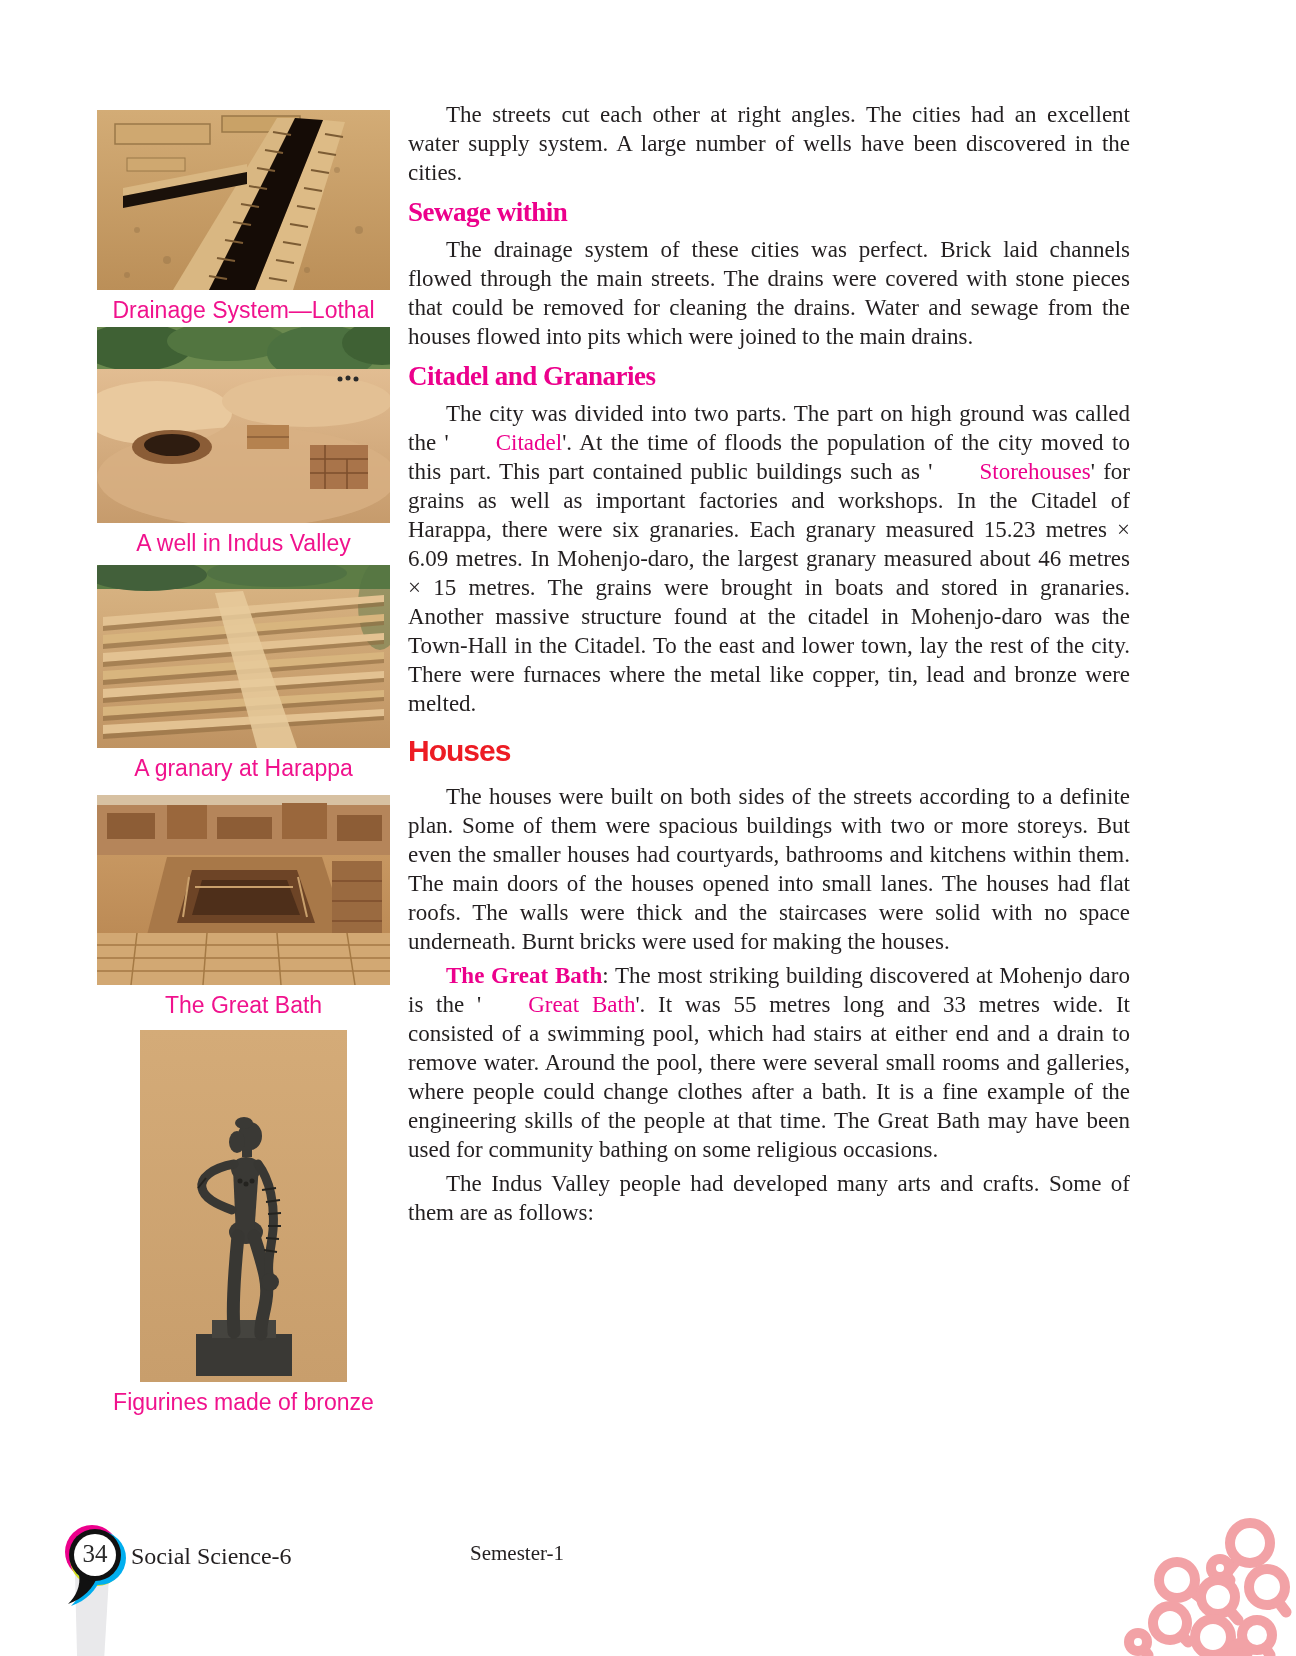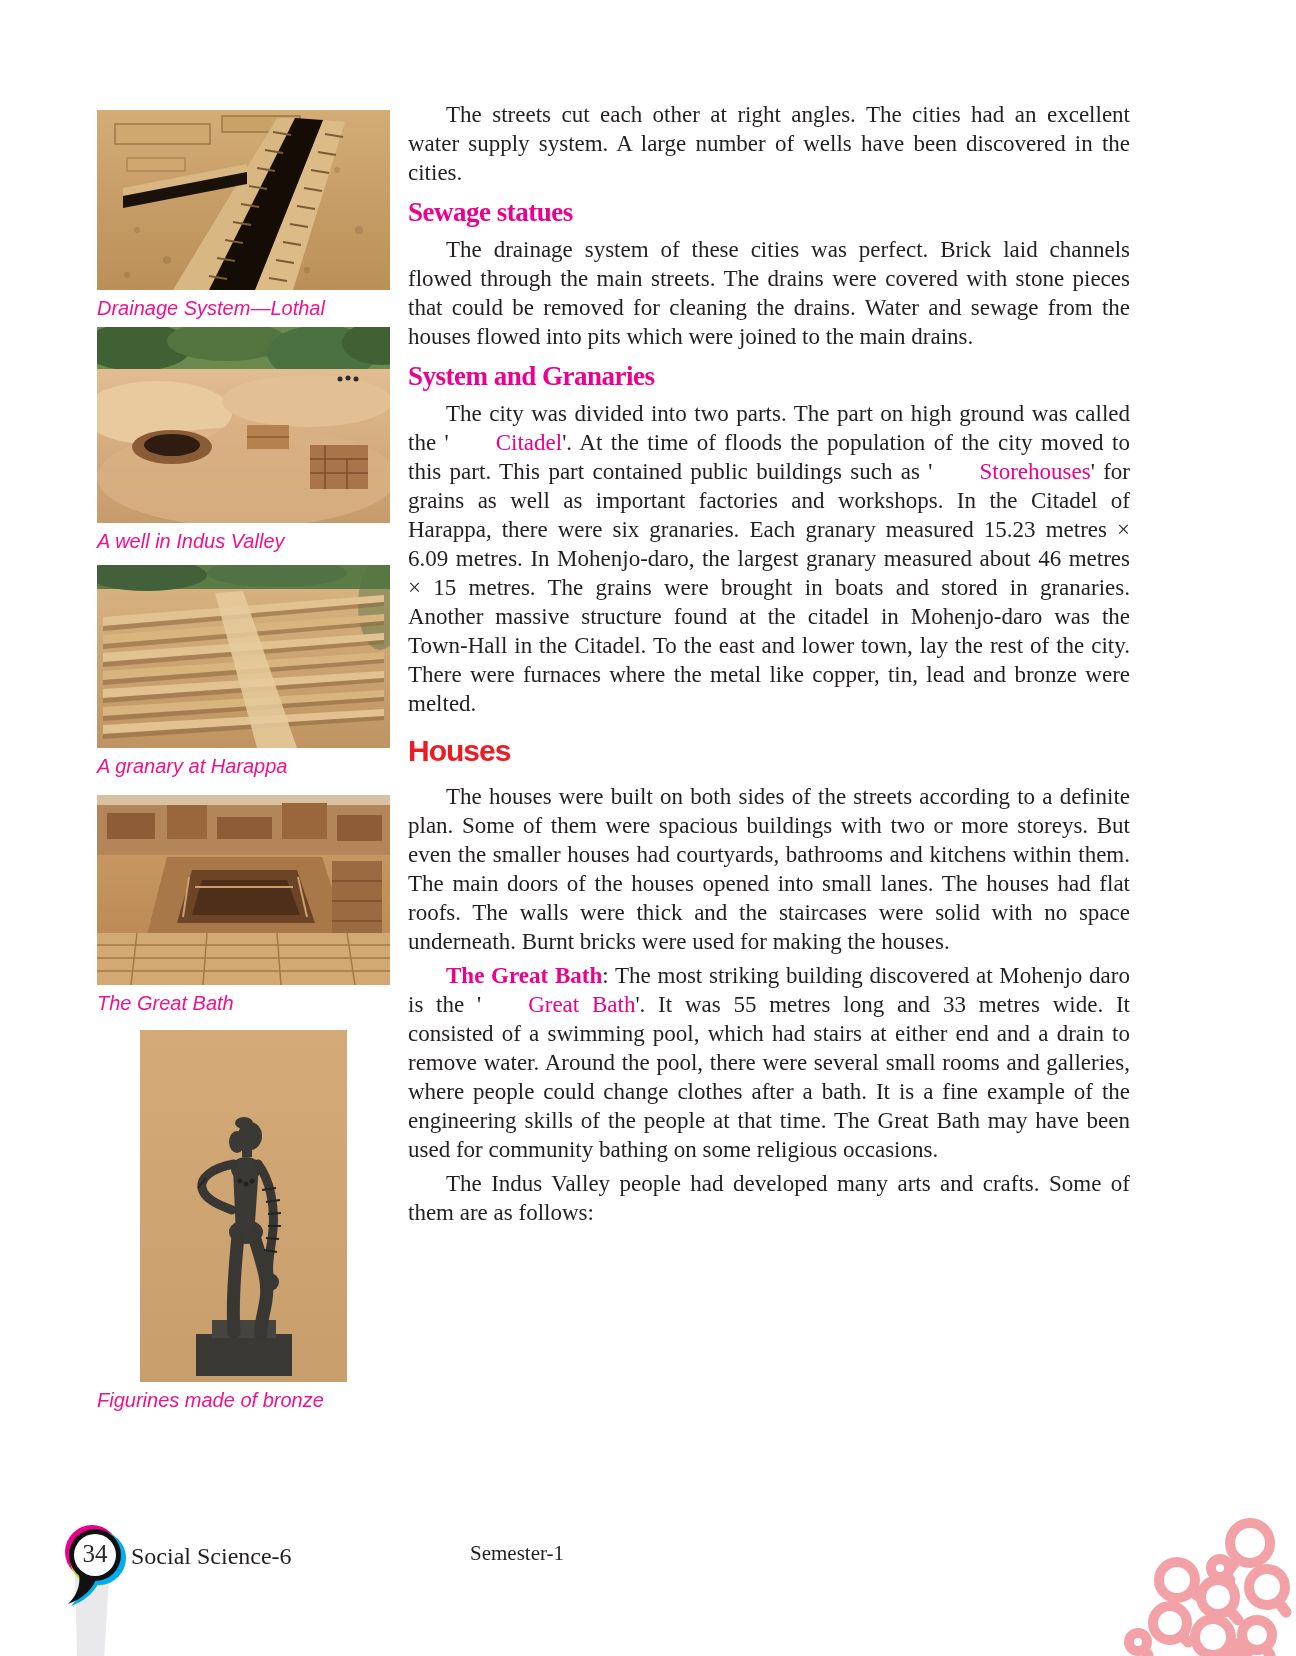--- a/index.html
+++ b/index.html
@@ -3,22 +3,22 @@
 <meta charset="utf-8">
 <style>
   html,body{margin:0;padding:0;background:#fff;}
   .page{position:relative;width:1296px;height:1656px;background:#ffffff;overflow:hidden;
         font-family:"Liberation Serif",serif;color:#231f20;}
   
   .fig{position:absolute;left:97px;width:293px;margin:0;}
   .fig .art{width:293px;overflow:hidden;}
   .fig .art svg{display:block;}
   .fig.narrow .art{width:207px;margin:0 auto;}
-  .cap{display:block;text-align:left;color:#f0128d;
-       font-family:"Liberation Sans",sans-serif;font-size:20px;margin-top:7px;font-style:italic;}
+  .cap{display:block;text-align:center;color:#f0128d;
+       font-family:"Liberation Sans",sans-serif;font-size:23px;margin-top:7px;}
   
   .rc{position:absolute;left:408px;top:100px;width:722px;}
   .rc p.body{margin:0 0 5px;font-size:23px;line-height:29px;text-align:justify;
              text-indent:38px;color:#231f20;}
   .h-pink{font-family:"Liberation Serif",serif;font-weight:bold;font-size:27px;
           color:#ec008c;margin:10px 0 7px;letter-spacing:-0.5px;}
   .h-houses{font-family:"Liberation Sans",sans-serif;font-weight:bold;font-size:30px;
           color:#ed1c24;margin:16px 0 14px;letter-spacing:-1px;}
   .h-blue{font-family:"Liberation Sans",sans-serif;font-weight:bold;font-size:26px;
           color:#2b3990;margin:14px 0 10px 32px;letter-spacing:-0.5px;}
@@ -259,23 +259,23 @@
             <circle cx="106" cy="154" r="2.5"></circle>
             <circle cx="112" cy="151" r="2.5"></circle>
           </g>
       </svg>
     </div>
     <figcaption class="cap">Figurines made of bronze</figcaption>
   </figure>
 
   <div class="rc">
     <p class="body">The streets cut each other at right angles. The cities had an excellent water supply system. A large number of wells have been discovered in the cities.</p>
-    <h3 class="h-pink">Sewage statues</h3>
+    <h3 class="h-pink">Sewage within</h3>
     <p class="body">The drainage system of these cities was perfect. Brick laid channels flowed through the main streets. The drains were covered with stone pieces that could be removed for cleaning the drains. Water and sewage from the houses flowed into pits which were joined to the main drains.</p>
-    <h3 class="h-pink">System and Granaries</h3>
+    <h3 class="h-pink">Citadel and Granaries</h3>
     <p class="body"><span>The city was divided into two parts. The part on high ground was called the '</span><span class="pk">Citadel</span><span>'. At the time of floods the population of the city moved to this part. This part contained public buildings such as '</span><span class="pk">Storehouses</span><span>' for grains as well as important factories and workshops. In the Citadel of Harappa, there were six granaries. Each granary measured 15.23 metres × 6.09 metres. In Mohenjo-daro, the largest granary measured about 46 metres × 15 metres. The grains were brought in boats and stored in granaries. Another massive structure found at the citadel in Mohenjo-daro was the Town-Hall in the Citadel. To the east and lower town, lay the rest of the city. There were furnaces where the metal like copper, tin, lead and bronze were melted.</span></p>
     <h2 class="h-houses">Houses</h2>
     <p class="body">The houses were built on both sides of the streets according to a definite plan. Some of them were spacious buildings with two or more storeys. But even the smaller houses had courtyards, bathrooms and kitchens within them. The main doors of the houses opened into small lanes. The houses had flat roofs. The walls were thick and the staircases were solid with no space underneath. Burnt bricks were used for making the houses.</p>
     <p class="body"><span class="bpk">The Great Bath</span><span>: The most striking building discovered at Mohenjo daro is the '</span><span class="pk">Great Bath</span><span>'. It was 55 metres long and 33 metres wide. It consisted of a swimming pool, which had stairs at either end and a drain to remove water. Around the pool, there were several small rooms and galleries, where people could change clothes after a bath. It is a fine example of the engineering skills of the people at that time. The Great Bath may have been used for community bathing on some religious occasions.</span></p>
     <p class="body">The Indus Valley people had developed many arts and crafts. Some of them are as follows:</p>
   </div>
 
   <div class="wedge"></div>
   <div class="pagenum">
     <svg width="64" height="86" viewBox="0 0 64 86">

